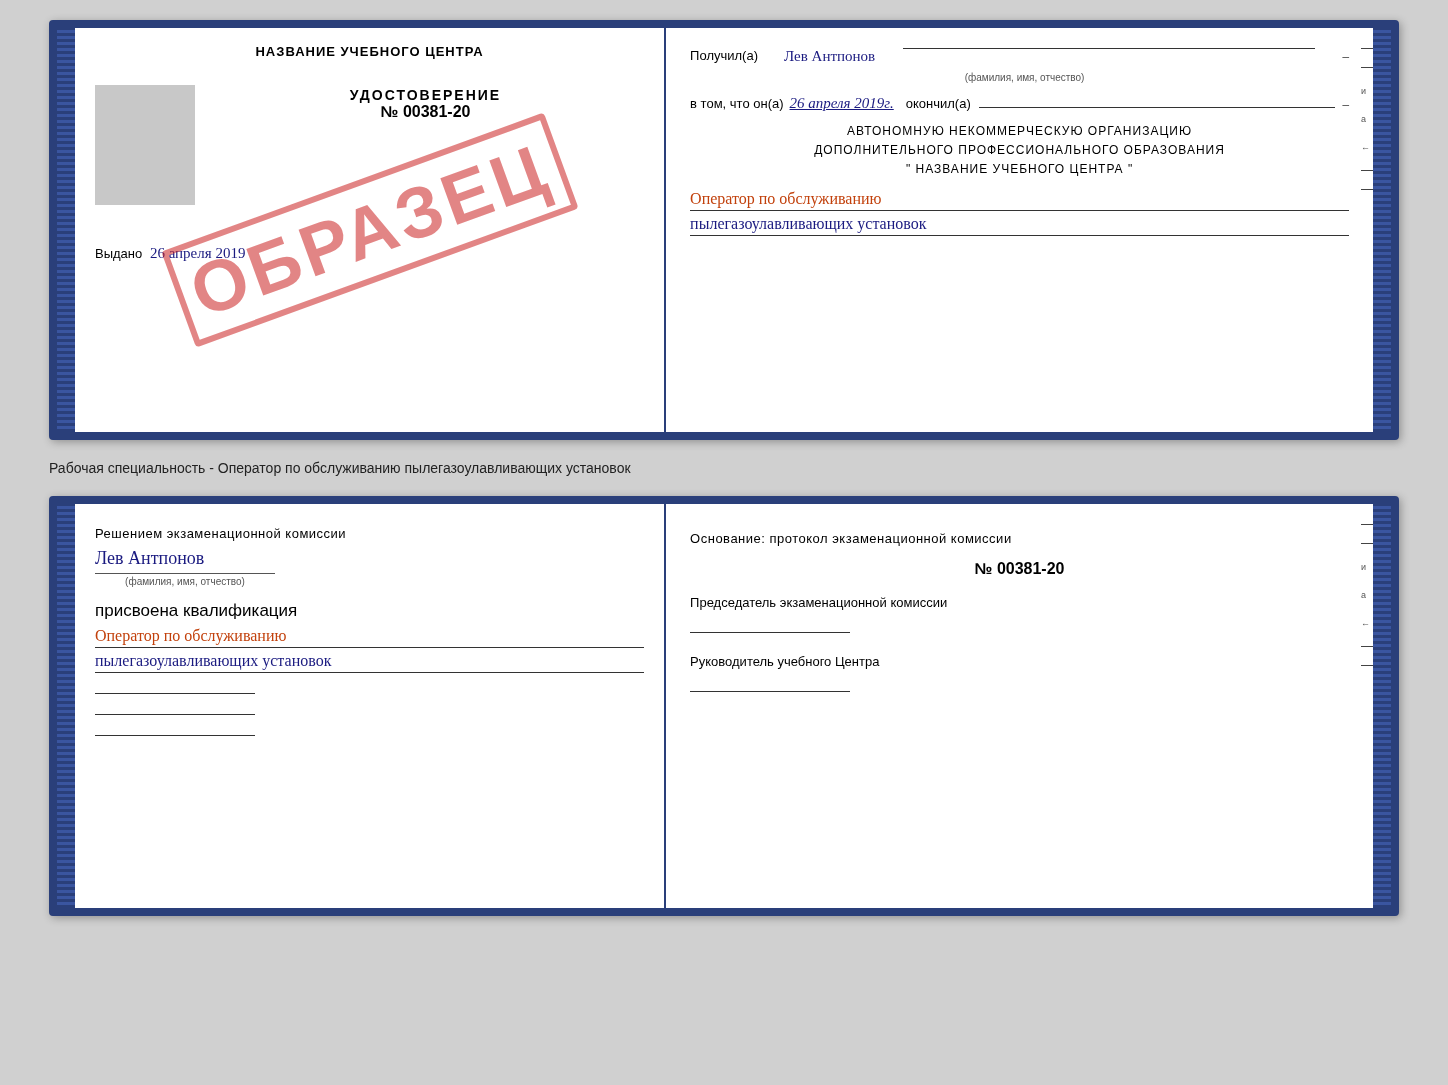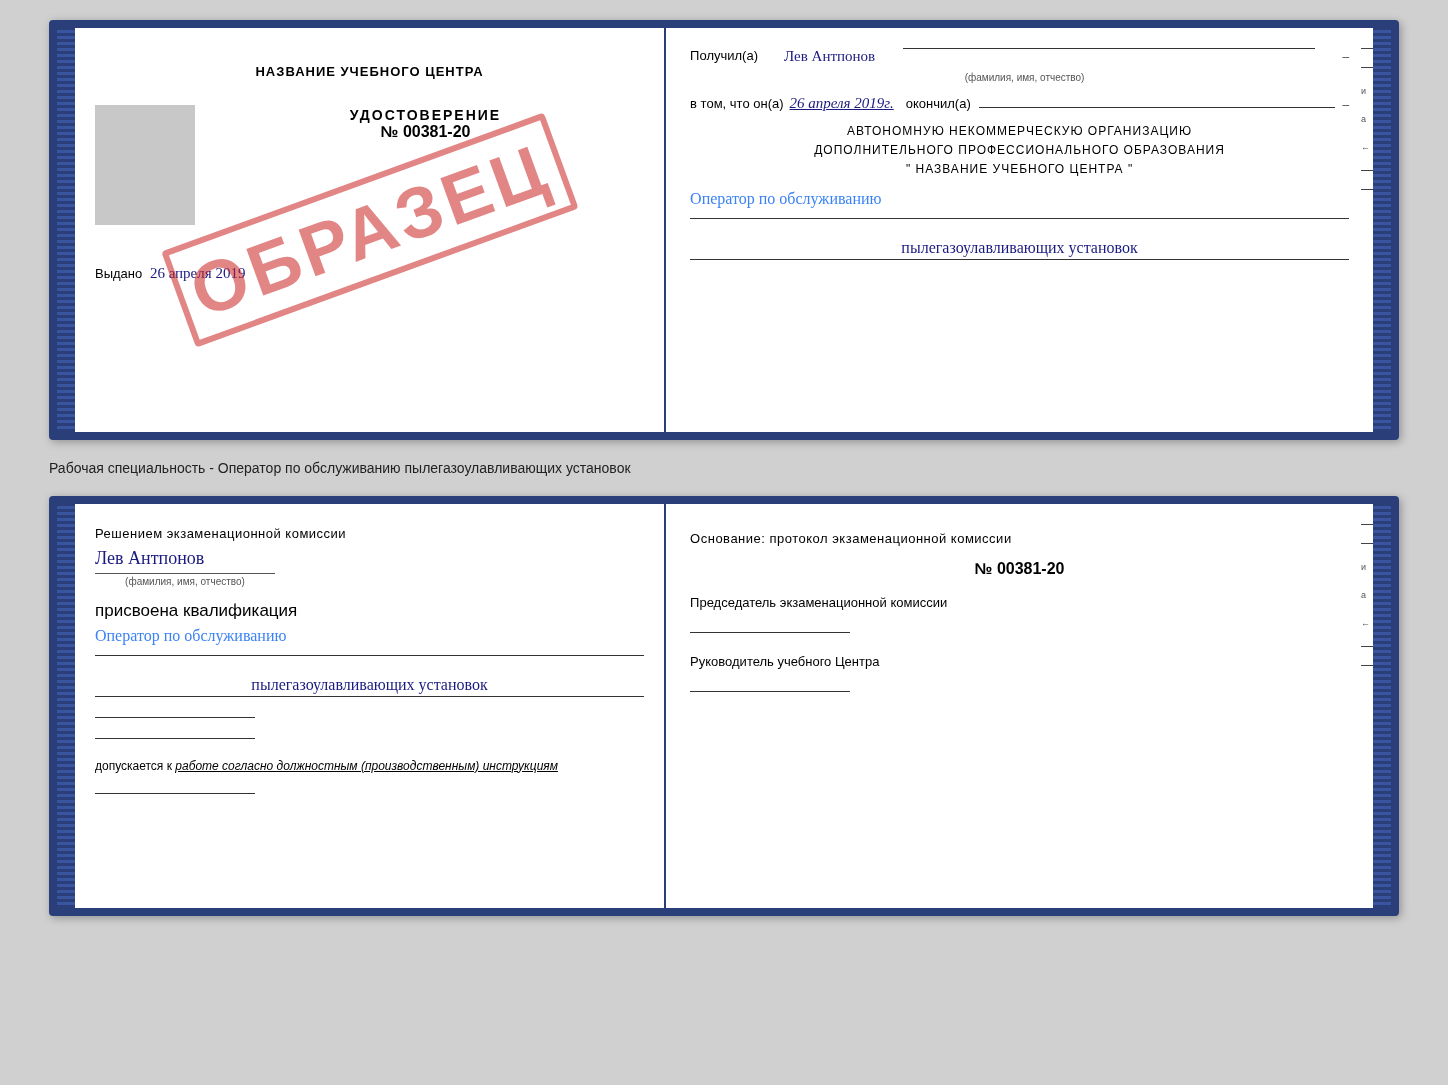--- a/index.html
+++ b/index.html
@@ -38,21 +38,21 @@
         #2a3f7a 3px,
         #3a55a0 3px,
         #3a55a0 6px
       );
       flex-shrink: 0;
     }
 
     .booklet-left {
       flex: 1;
       border-right: 2px solid #2a3f7a;
-      padding: 36px 20px;
+      padding: 16px 20px;
       position: relative;
       overflow: hidden;
     }
 
     .booklet-right {
       flex: 1.2;
       padding: 20px 24px;
       position: relative;
     }
 
@@ -175,35 +175,34 @@
     .po-professii {
       font-size: 13px;
       font-family: Arial, sans-serif;
       margin-top: 14px;
       margin-bottom: 2px;
     }
 
     .handwritten-field {
       font-family: 'Comic Sans MS', cursive, serif;
       font-size: 16px;
-      color: #3b82f6;
+      color: #c2410c;
       border-bottom: 1px solid #333;
-      padding-bottom: 10px;
-      margin-bottom: 20px;
+      padding-bottom: 2px;
+      margin-bottom: 4px;
       display: block;
     }
 
     .handwritten-field-2 {
       font-family: 'Comic Sans MS', cursive, serif;
       font-size: 16px;
       color: #1a1a80;
       border-bottom: 1px solid #333;
       padding-bottom: 2px;
       display: block;
-      text-align: center;
     }
 
     
     .side-ticks {
       position: absolute;
       right: 0;
       top: 20px;
       display: flex;
       flex-direction: column;
       gap: 18px;
@@ -407,24 +406,20 @@
       </div>
 
       <div class="prisvoena">присвоена квалификация</div>
 
       <span class="handwritten-field">Оператор по обслуживанию</span>
       <span class="handwritten-field-2" style="margin-bottom:8px;">пылегазоулавливающих установок</span>
 
       <div class="signature-line"></div>
       <div class="signature-line"></div>
 
-      <div class="dopuskaetsya">
-        <span>допускается к</span>
-        <span class="italic-underline">работе согласно должностным (производственным) инструкциям</span>
-      </div>
 
       <div class="signature-line"></div>
     </div>
 
     <div class="bottom-right">
 
       <div class="osnov-heading">Основание: протокол экзаменационной комиссии</div>
 
       <div class="number-large">№ 00381-20</div>
 

